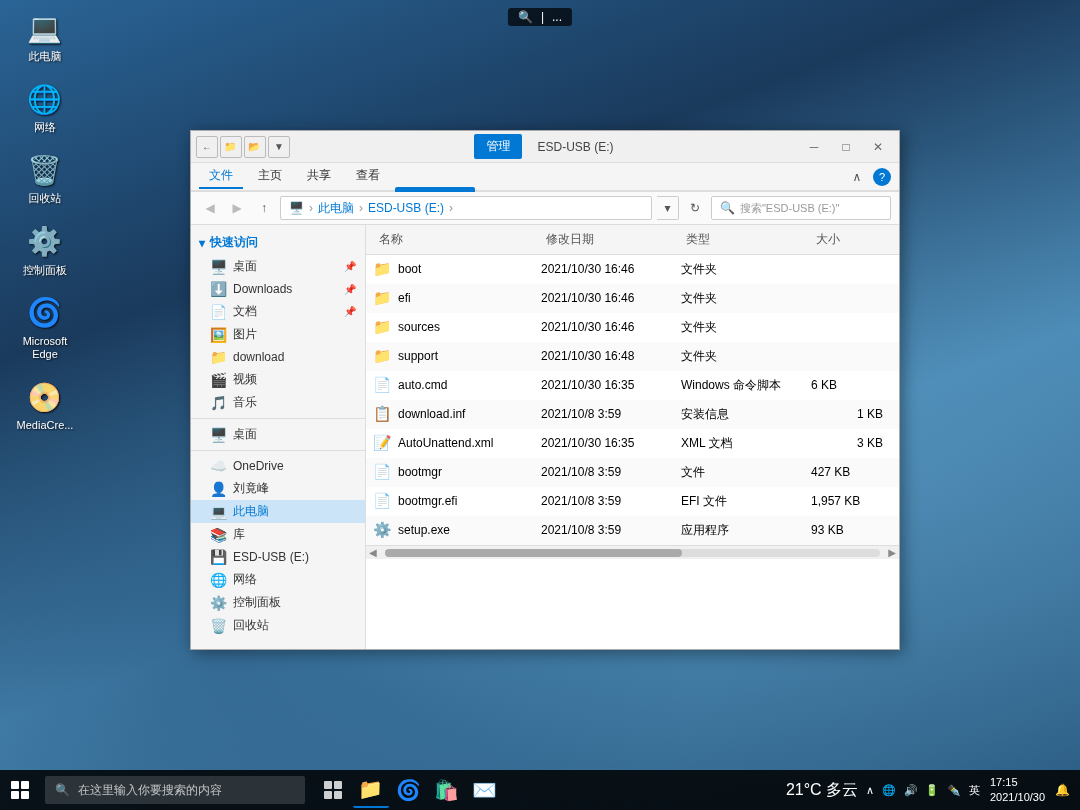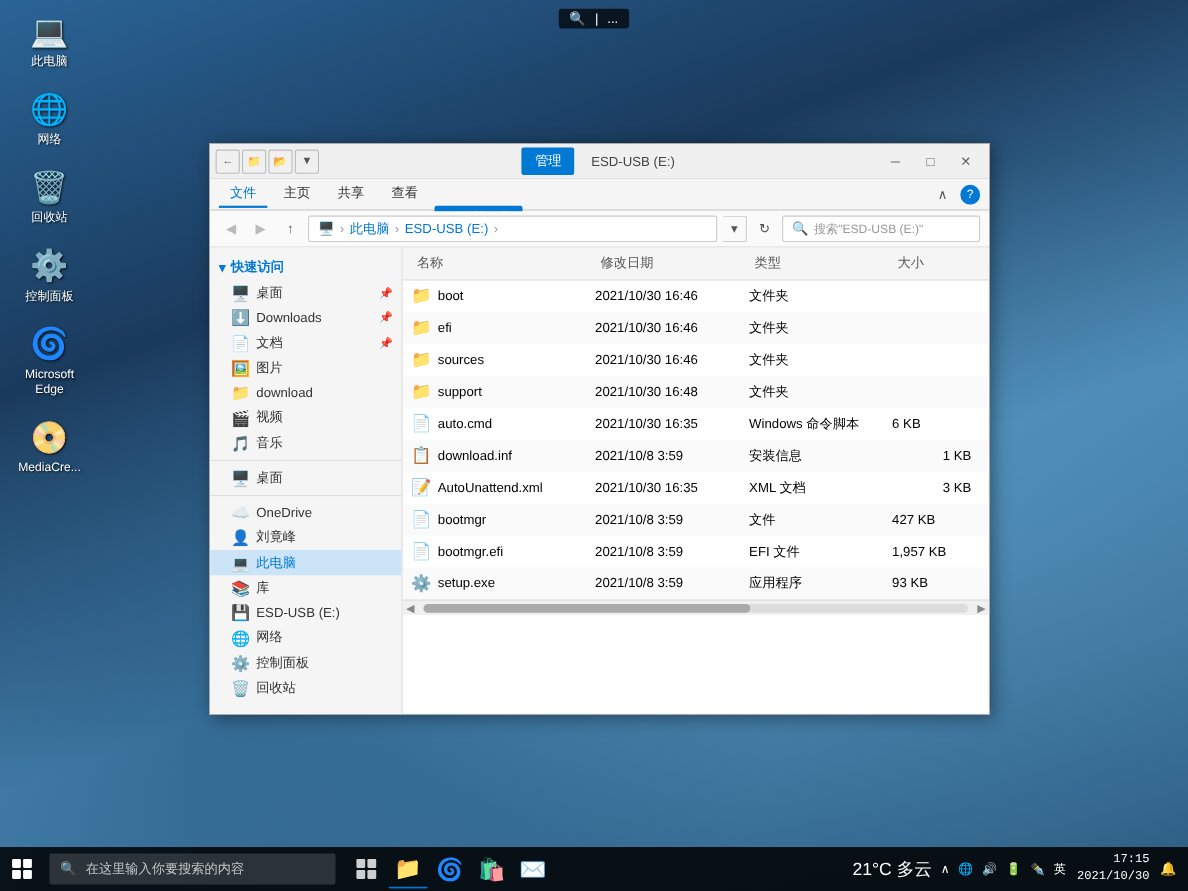--- a/index.html
+++ b/index.html
@@ -148,25 +148,24 @@
 
     .taskbar-tray {
       display: flex;
       align-items: center;
       gap: 8px;
       font-size: 11px;
       color: white;
     }
 
     .taskbar-clock {
-      text-align: right;
+      text-align: left;
       font-size: 11px;
       color: white;
       line-height: 1.4;
-      font-family: Liberation Mono, monospace;
     }
 
     
     .explorer-window {
       position: absolute;
       top: 130px;
       left: 190px;
       width: 710px;
       height: 520px;
       background: #ffffff;

